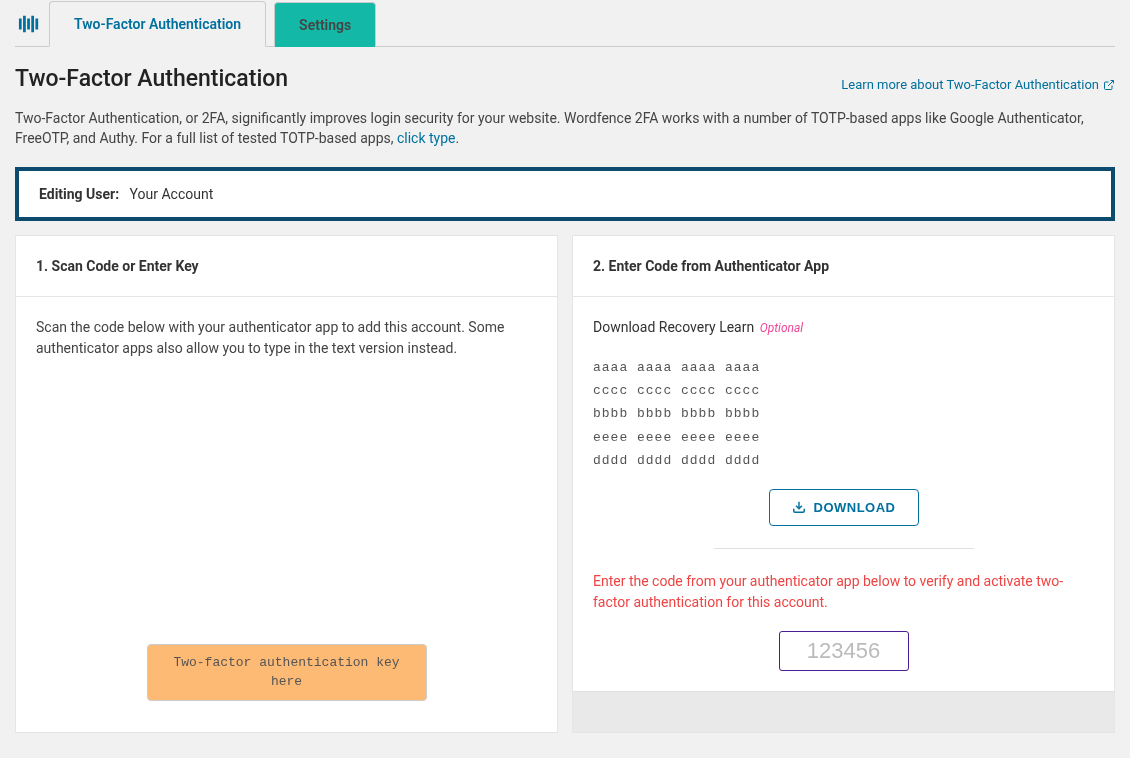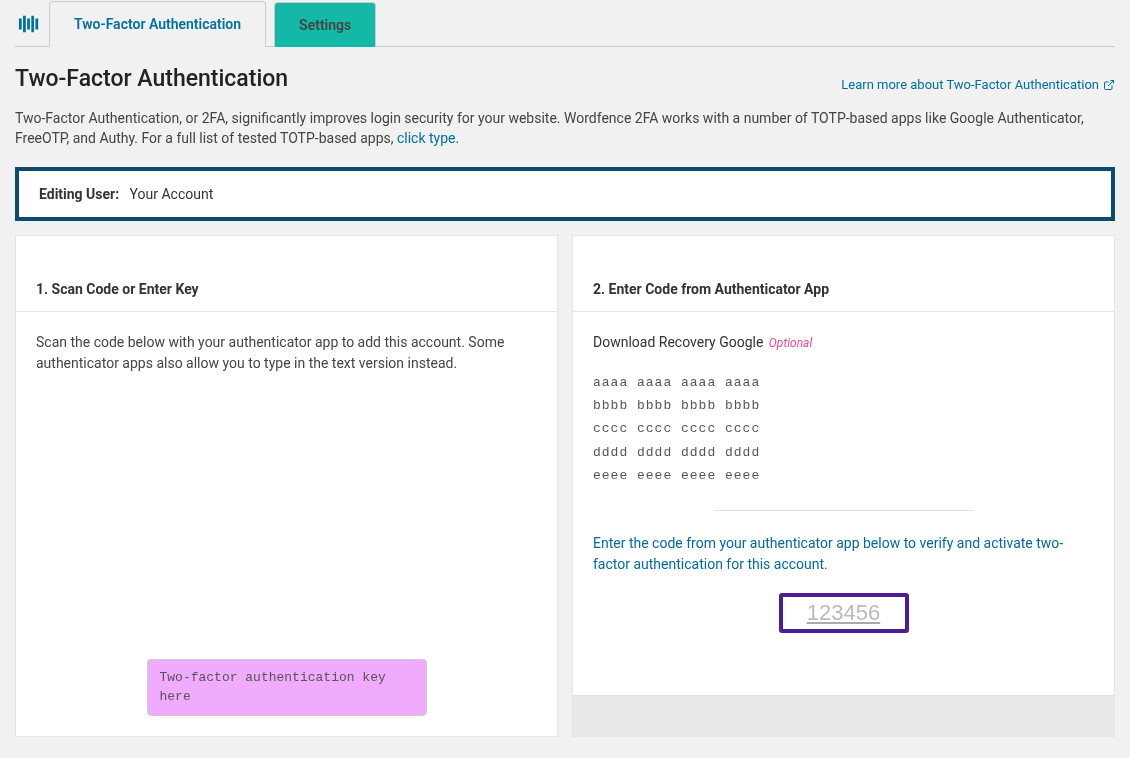--- a/index.html
+++ b/index.html
@@ -83,41 +83,41 @@
     margin-top: 14px;
   }
   .panel {
     flex: 1;
     background: #fff;
     border: 1px solid #e5e5e5;
     display: flex;
     flex-direction: column;
   }
   .panel-header {
-    padding: 14px 20px;
+    padding: 22px 20px;
     border-bottom: 1px solid #e5e5e5;
     font-weight: 700;
     font-size: 14px;
     color: #333;
-    margin-top: 31px;
   }
   .panel-body {
     padding: 20px;
     flex: 1;
     line-height: 1.5;
     color: #444;
   }
   .key-pill {
     display: block;
     width: 280px;
     margin: 285px auto 0;
+    text-align: center;
     padding: 8px 12px;
     font-family: "Courier New", monospace;
     font-size: 13px;
-    background: #f0abfc;
+    background: #fdba74;
     border: 1px solid #ccc;
     border-radius: 4px;
     color: #555;
   }
   .recovery-label { font-size: 14px; color:#333;}
   .optional { font-style: italic; color: #ec4899; font-size: 12px; margin-left:2px;}
   .recovery-desc { margin-top: 10px; }
   .codes {
     font-family: "Courier New", monospace;
     font-size: 13px;
@@ -141,31 +141,30 @@
     border-radius: 4px;
     cursor: pointer;
     font-size: 13px;
   }
   .sep {
     width: 260px;
     height: 1px;
     background: #e0e0e0;
     margin: 22px auto;
   }
-  .enter-desc { color:#0369a1; }
+  .enter-desc { color:#ef4444; }
   .code-input-wrap { text-align: center; margin-top: 18px; }
   .code-input {
     width: 130px;
     height: 40px;
     font-size: 22px;
     text-align: center;
     color: #aaa;
-    border: 4px solid #4c1d95;
+    border: 1px solid #4c1d95;
     border-radius: 3px;
-    text-decoration: underline;
   }
   .code-input::placeholder { color:#bbb; }
   .panel-footer {
     background: #e9e9e9;
     padding: 20px;
     display: flex;
     justify-content: space-between;
     align-items: center;
     border-top: 1px solid #e0e0e0;
   }
@@ -215,29 +214,39 @@
     <div class="panel-body">
       <p>Scan the code below with your authenticator app to add this account. Some authenticator apps also allow you to type in the text version instead.</p>
       <div class="key-pill">Two-factor authentication key here</div>
     </div>
   </div>
 
   <div class="panel">
     <div class="panel-header">2. Enter Code from Authenticator App</div>
     <div class="panel-body">
       <div>
-        <span class="recovery-label">Download Recovery Google</span>
+        <span class="recovery-label">Download Recovery Learn</span>
         <span class="optional">Optional</span>
       </div>
       <div class="codes">
         <div>aaaa aaaa aaaa aaaa</div>
+        <div>cccc cccc cccc cccc</div>
         <div>bbbb bbbb bbbb bbbb</div>
-        <div>cccc cccc cccc cccc</div>
+        <div>eeee eeee eeee eeee</div>
         <div>dddd dddd dddd dddd</div>
-        <div>eeee eeee eeee eeee</div>
+      </div>
+      <div class="download-wrap">
+        <button class="download-btn">
+          <svg width="14" height="14" viewBox="0 0 24 24" fill="none" stroke="currentColor" stroke-width="2.5">
+            <path d="M21 15v4a2 2 0 0 1-2 2H5a2 2 0 0 1-2-2v-4"></path>
+            <polyline points="7 10 12 15 17 10"></polyline>
+            <line x1="12" y1="15" x2="12" y2="3"></line>
+          </svg>
+          <span>DOWNLOAD</span>
+        </button>
       </div>
       <div class="sep"></div>
       <p class="enter-desc">Enter the code from your authenticator app below to verify and activate two-factor authentication for this account.</p>
       <div class="code-input-wrap">
         <input class="code-input" type="text" placeholder="123456" style="">
       </div>
     </div>
     <div class="panel-footer">
       
       

